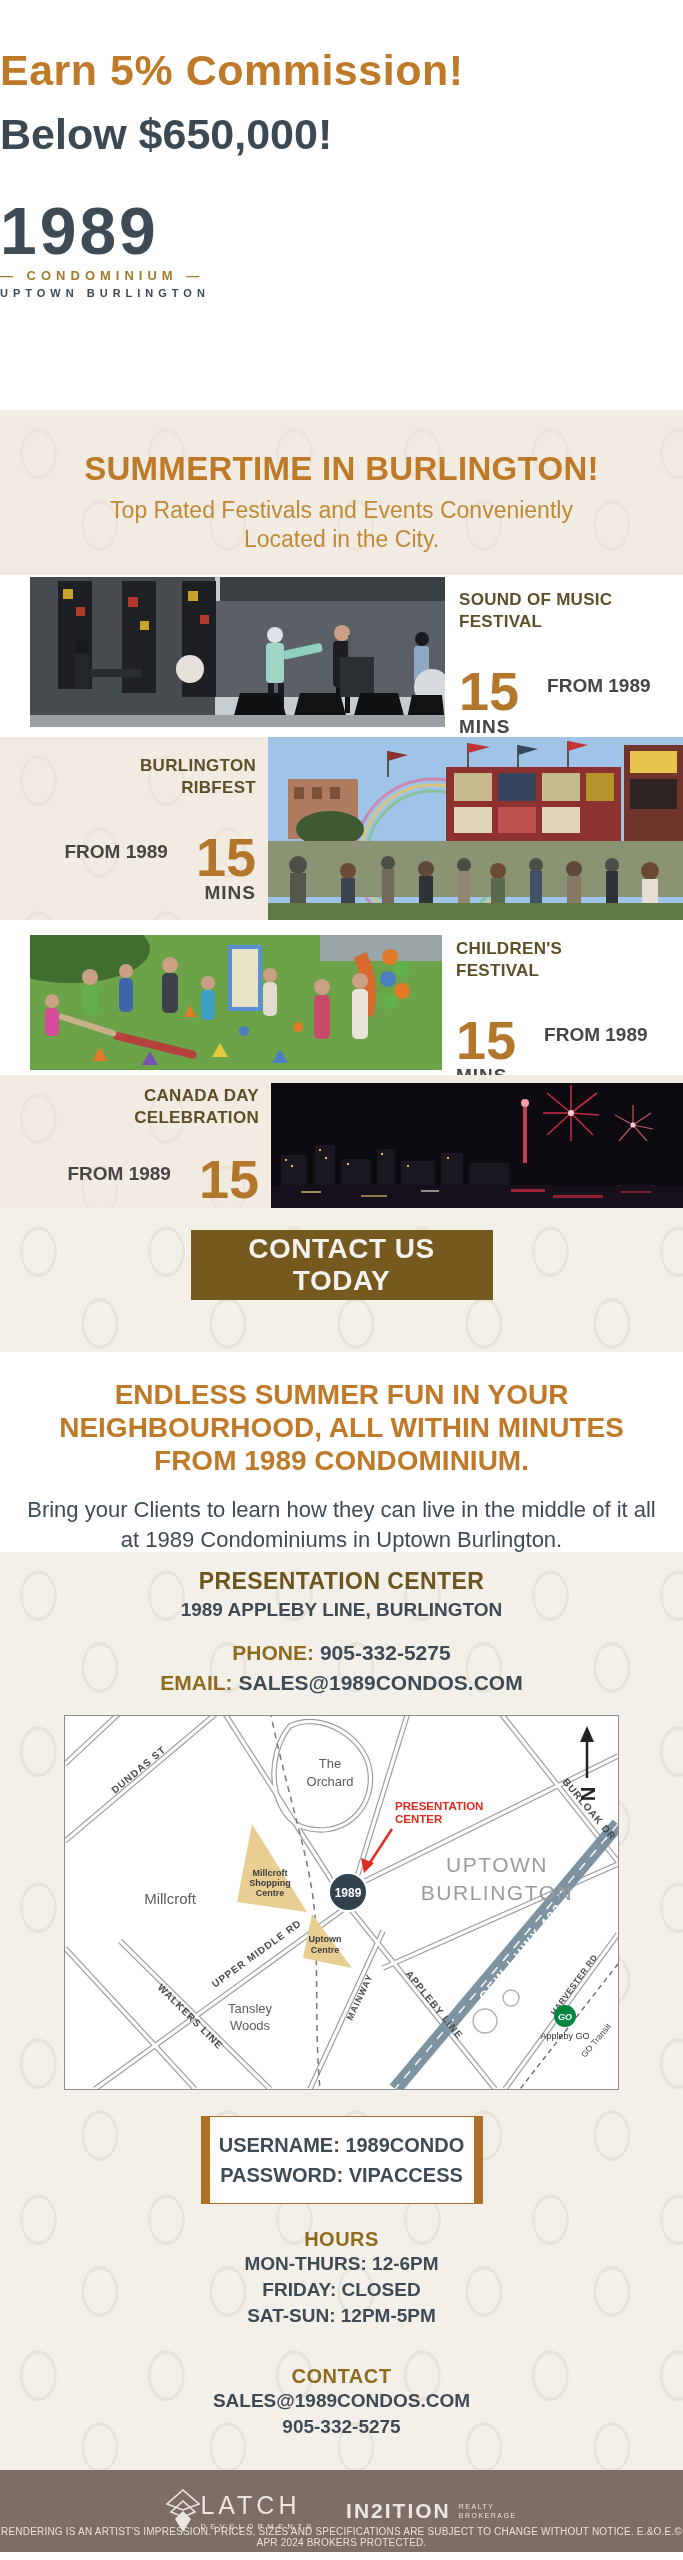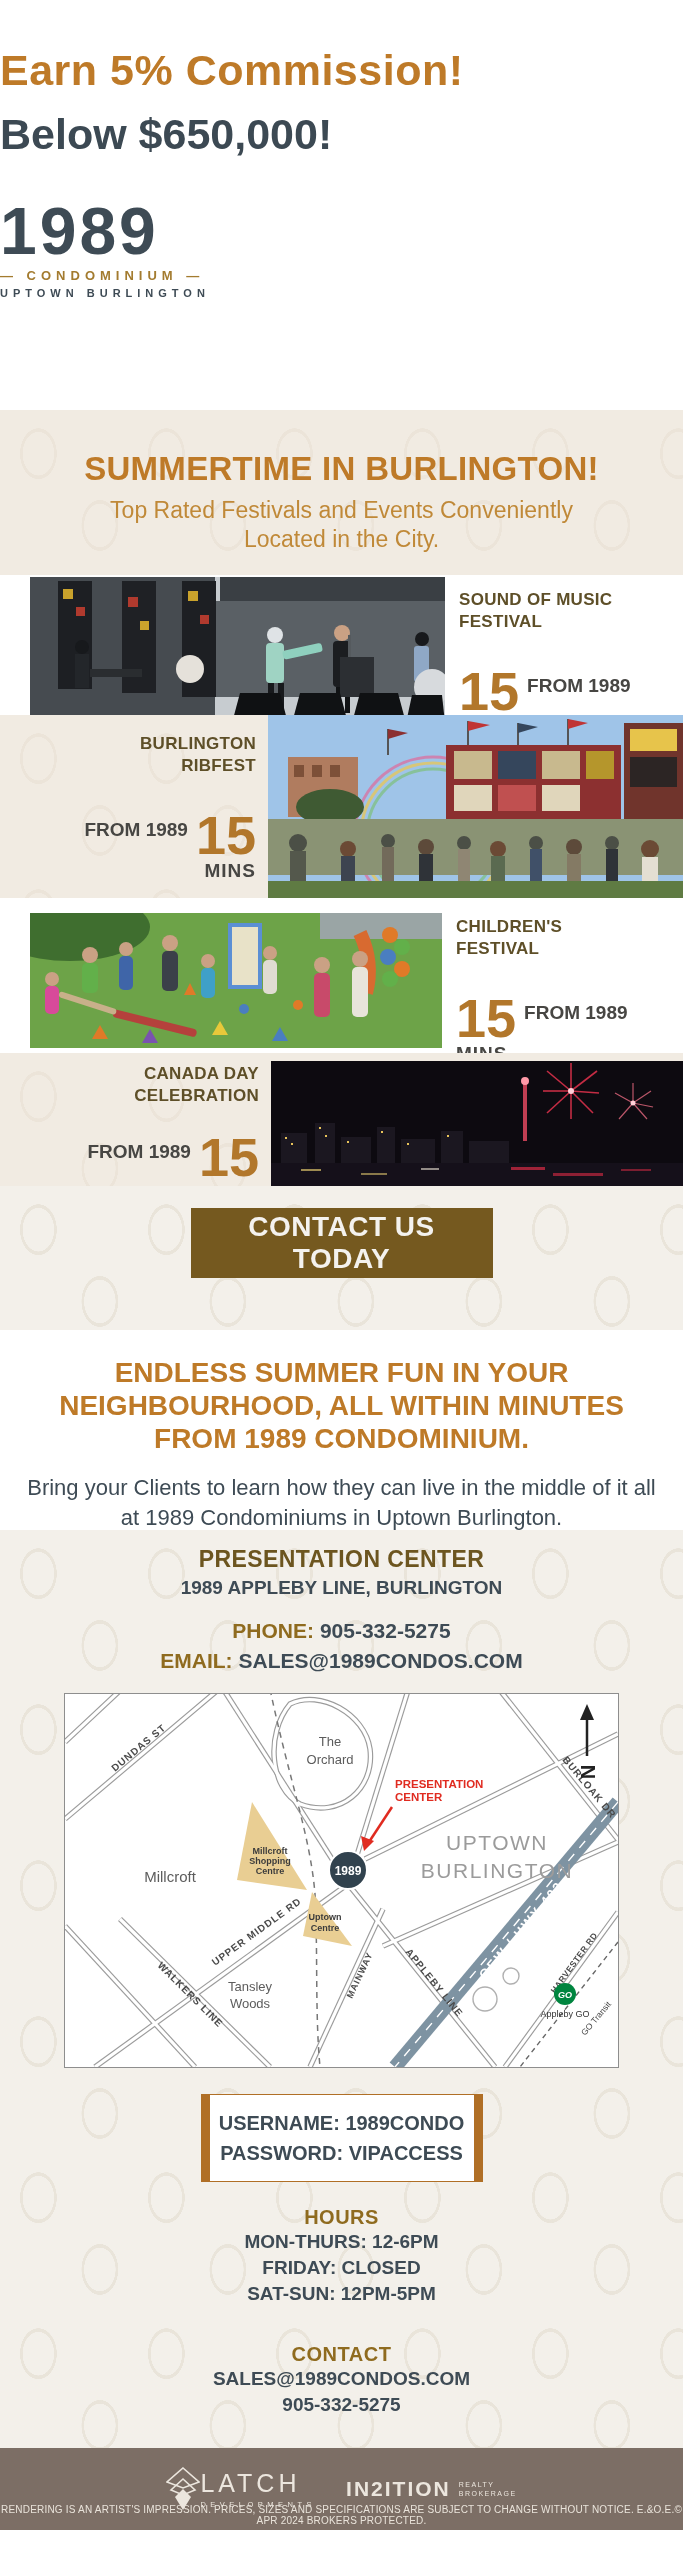--- a/index.html
+++ b/index.html
@@ -32,21 +32,21 @@
   .summer-title{padding-top:40px;font-size:33px;font-weight:800;color:#be7a28;letter-spacing:0.3px;}
   .summer-sub{margin:8px auto 0;max-width:480px;font-size:23px;line-height:29px;color:#c08938;}
 
   
   .row{display:flex;overflow:hidden;}
   .row.white{background:#fff;}
   .photo{flex:0 0 auto;overflow:hidden;}
   .photo svg{display:block;}
   .info{flex:1;display:flex;flex-direction:column;justify-content:flex-start;}
   .etitle{font-size:17px;line-height:22px;font-weight:bold;color:#5e4f28;letter-spacing:0.3px;}
-  .time{display:flex;align-items:flex-start;gap:8px;margin-top:36px;}
+  .time{display:flex;align-items:flex-start;gap:28px;margin-top:36px;}
   .num{font-size:54px;line-height:44px;font-weight:bold;color:#b2772b;}
   .mins{font-size:19px;font-weight:bold;color:#474643;letter-spacing:1px;margin-top:3px;}
   .from{font-size:19px;font-weight:bold;color:#474643;margin-top:6px;white-space:nowrap;}
   .align-r{align-items:flex-end;text-align:right;}
 
   
   .s-cta{height:144px;display:flex;align-items:flex-start;justify-content:center;}
   .cta-btn{margin-top:22px;width:302px;height:70px;background:#75591f;border:none;color:#f4f2ee;
     font-family:"Liberation Sans",sans-serif;font-size:28px;font-weight:bold;letter-spacing:0.5px;cursor:pointer;}
 
@@ -100,21 +100,21 @@
       <div class="logo-condo">— CONDOMINIUM —</div>
       <div class="logo-loc">UPTOWN BURLINGTON</div>
     </div>
   </section>
 
   <section class="s-summer beige">
     <div class="summer-title">SUMMERTIME IN BURLINGTON!</div>
     <div class="summer-sub">Top Rated Festivals and Events Conveniently Located in the City.</div>
   </section>
 
-  <section class="row white" style="height:140px;">
+  <section class="row white" style="height:162px;">
     <div class="photo" style="margin:2px 0 0 30px;">
       <svg width="415" height="150" viewBox="0 0 415 150">
         <rect width="415" height="150" fill="#c7ccd0"></rect>
         <polygon points="190,0 415,0 415,52 190,30" fill="#3a3f44"></polygon>
         <rect x="185" y="24" width="230" height="96" fill="#5a6065"></rect>
         <rect x="0" y="0" width="185" height="150" fill="#464b50"></rect>
         <rect x="28" y="4" width="34" height="108" fill="#1d1f23"></rect>
         <rect x="92" y="4" width="34" height="112" fill="#1f2125"></rect>
         <rect x="152" y="4" width="34" height="116" fill="#1d1f23"></rect>
         <rect x="33" y="12" width="10" height="10" fill="#c9a22c"></rect>

